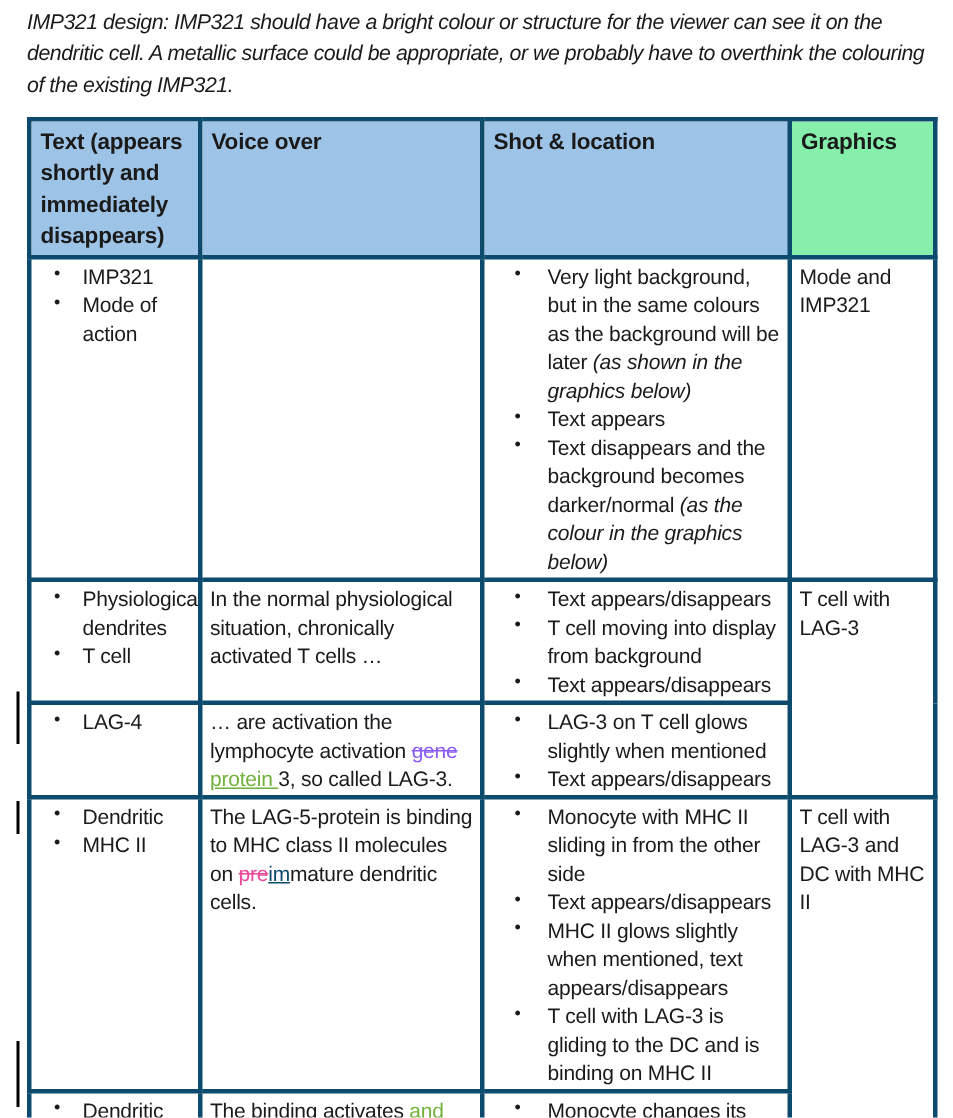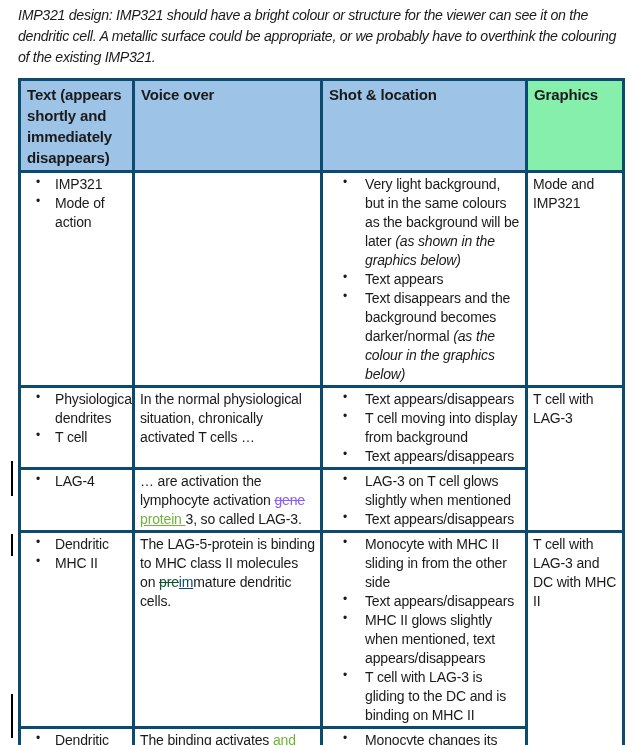--- a/index.html
+++ b/index.html
@@ -103,21 +103,21 @@
           <td class="col-shot">
             <div class="li"><span class="bullet">•</span><span><span>LAG-3 on T cell glows slightly when mentioned</span></span></div>
             <div class="li"><span class="bullet">•</span><span><span>Text appears/disappears</span></span></div>
           </td>
         </tr>
         <tr>
           <td class="col-text">
             <div class="li"><span class="bullet">•</span><span>Dendritic</span></div>
             <div class="li"><span class="bullet">•</span><span>MHC II</span></div>
           </td>
-          <td class="col-voice"><span>The LAG-5-protein is binding to MHC class II molecules on </span><span class="r-del" style="color: #14532d;">pre</span><span class="r-ins" style="color: #0c4a6e;">im</span><span>mature dendritic cells.</span></td>
+          <td class="col-voice"><span>The LAG-5-protein is binding to MHC class II molecules on </span><span class="r-del" style="color: #ec4899;">pre</span><span class="r-ins" style="color: #0c4a6e;">im</span><span>mature dendritic cells.</span></td>
           <td class="col-shot">
             <div class="li"><span class="bullet">•</span><span><span>Monocyte with MHC II sliding in from the other side</span></span></div>
             <div class="li"><span class="bullet">•</span><span><span>Text appears/disappears</span></span></div>
             <div class="li"><span class="bullet">•</span><span><span>MHC II glows slightly when mentioned, text appears/disappears</span></span></div>
             <div class="li"><span class="bullet">•</span><span><span>T cell with LAG-3 is gliding to the DC and is binding on MHC II</span></span></div>
           </td>
           <td class="col-graphics" rowspan="2">T cell with LAG-3 and DC with MHC II</td>
         </tr>
         <tr>
           <td class="col-text">

